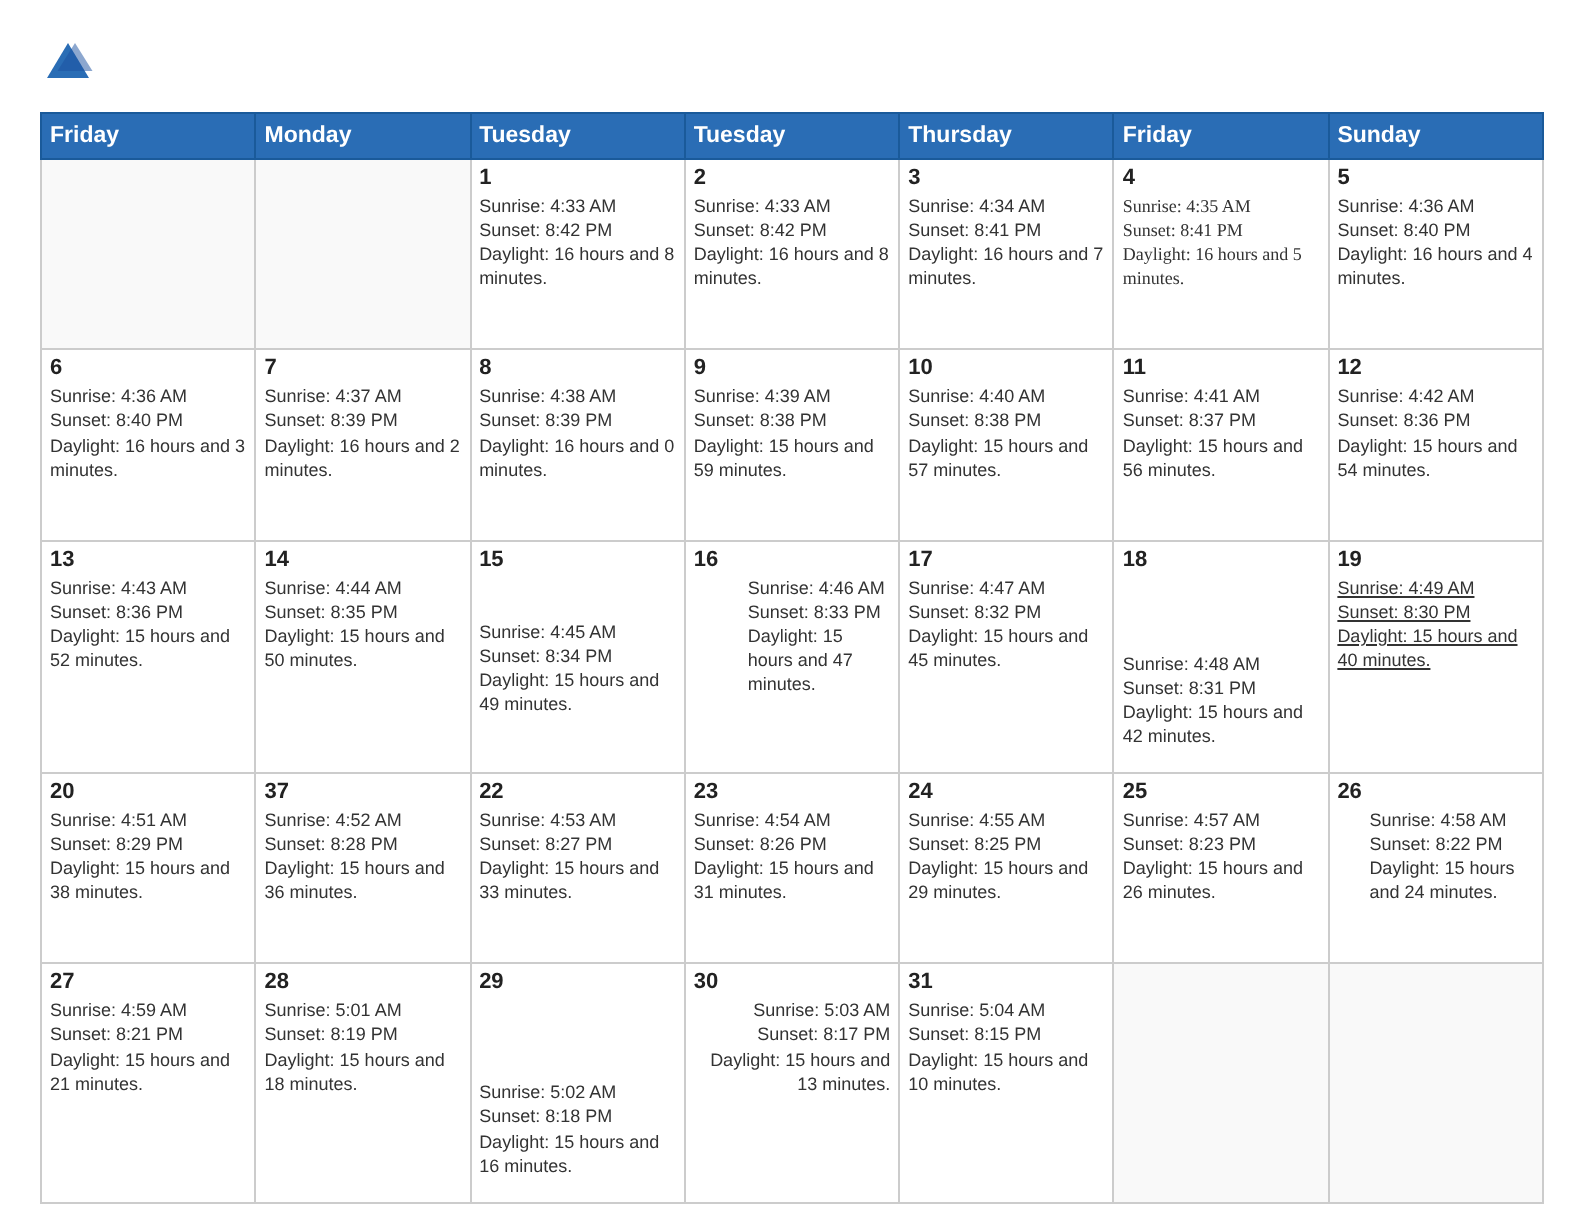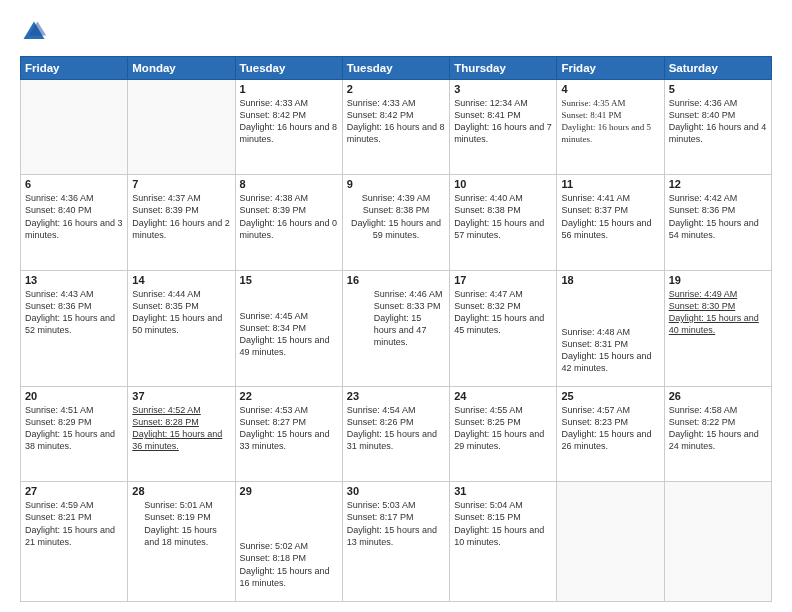--- a/index.html
+++ b/index.html
@@ -121,42 +121,42 @@
 
   <table class="calendar">
     <thead>
       <tr>
       <th>Friday</th>
           <th>Monday</th>
           <th>Tuesday</th>
           <th>Tuesday</th>
           <th>Thursday</th>
           <th>Friday</th>
-          <th>Saturday</th>
+          <th>Sunday</th>
         </tr>
     </thead>
     <tbody id="calendar-body">
     <tr>
           <td class="empty"></td>
           <td class="empty"></td>
           <td>
             <div class="day-number">1</div>
             <div class="day-info" style="white-space: pre-line;">Sunrise: 4:33 AM
 Sunset: 8:42 PM
 Daylight: 16 hours and 8 minutes.</div>
           </td>
           <td>
             <div class="day-number">2</div>
             <div class="day-info" style="white-space: pre-line;">Sunrise: 4:33 AM
 Sunset: 8:42 PM
 Daylight: 16 hours and 8 minutes.</div>
           </td>
           <td>
             <div class="day-number">3</div>
-            <div class="day-info" style="white-space: pre-line;">Sunrise: 12:34 AM
+            <div class="day-info" style="white-space: pre-line;">Sunrise: 4:34 AM
 Sunset: 8:41 PM
 Daylight: 16 hours and 7 minutes.</div>
           </td>
           <td>
             <div class="day-number">4</div>
             <div class="day-info" style="white-space: pre-line; font-family: Liberation Serif, serif;">Sunrise: 4:35 AM
 Sunset: 8:41 PM
 Daylight: 16 hours and 5 minutes.</div>
           </td>
           <td>
@@ -180,21 +180,21 @@
 Daylight: 16 hours and 2 minutes.</div>
           </td>
           <td>
             <div class="day-number">8</div>
             <div class="day-info" style="white-space: pre-line;">Sunrise: 4:38 AM
 Sunset: 8:39 PM
 Daylight: 16 hours and 0 minutes.</div>
           </td>
           <td>
             <div class="day-number">9</div>
-            <div class="day-info" style="white-space: pre-line; text-align: center;">Sunrise: 4:39 AM
+            <div class="day-info" style="white-space: pre-line;">Sunrise: 4:39 AM
 Sunset: 8:38 PM
 Daylight: 15 hours and 59 minutes.</div>
           </td>
           <td>
             <div class="day-number">10</div>
             <div class="day-info" style="white-space: pre-line;">Sunrise: 4:40 AM
 Sunset: 8:38 PM
 Daylight: 15 hours and 57 minutes.</div>
           </td>
           <td>
@@ -256,21 +256,21 @@
         </tr>
         <tr>
           <td>
             <div class="day-number">20</div>
             <div class="day-info" style="white-space: pre-line;">Sunrise: 4:51 AM
 Sunset: 8:29 PM
 Daylight: 15 hours and 38 minutes.</div>
           </td>
           <td>
             <div class="day-number">37</div>
-            <div class="day-info" style="white-space: pre-line; text-decoration: underline;">Sunrise: 4:52 AM
+            <div class="day-info" style="white-space: pre-line;">Sunrise: 4:52 AM
 Sunset: 8:28 PM
 Daylight: 15 hours and 36 minutes.</div>
           </td>
           <td>
             <div class="day-number">22</div>
             <div class="day-info" style="white-space: pre-line;">Sunrise: 4:53 AM
 Sunset: 8:27 PM
 Daylight: 15 hours and 33 minutes.</div>
           </td>
           <td>
@@ -286,47 +286,47 @@
 Daylight: 15 hours and 29 minutes.</div>
           </td>
           <td>
             <div class="day-number">25</div>
             <div class="day-info" style="white-space: pre-line;">Sunrise: 4:57 AM
 Sunset: 8:23 PM
 Daylight: 15 hours and 26 minutes.</div>
           </td>
           <td>
             <div class="day-number">26</div>
-            <div class="day-info" style="white-space: pre-line;">Sunrise: 4:58 AM
+            <div class="day-info" style="white-space: pre-line; margin-left: 16px;">Sunrise: 4:58 AM
 Sunset: 8:22 PM
 Daylight: 15 hours and 24 minutes.</div>
           </td>
         </tr>
         <tr>
           <td>
             <div class="day-number">27</div>
             <div class="day-info" style="white-space: pre-line;">Sunrise: 4:59 AM
 Sunset: 8:21 PM
 Daylight: 15 hours and 21 minutes.</div>
           </td>
           <td>
             <div class="day-number">28</div>
-            <div class="day-info" style="white-space: pre-line; margin-left: 12px;">Sunrise: 5:01 AM
+            <div class="day-info" style="white-space: pre-line;">Sunrise: 5:01 AM
 Sunset: 8:19 PM
 Daylight: 15 hours and 18 minutes.</div>
           </td>
           <td>
             <div class="day-number">29</div>
             <div class="day-info" style="white-space: pre-line; margin-top: 43px;">Sunrise: 5:02 AM
 Sunset: 8:18 PM
 Daylight: 15 hours and 16 minutes.</div>
           </td>
           <td>
             <div class="day-number">30</div>
-            <div class="day-info" style="white-space: pre-line;">Sunrise: 5:03 AM
+            <div class="day-info" style="white-space: pre-line; text-align: right;">Sunrise: 5:03 AM
 Sunset: 8:17 PM
 Daylight: 15 hours and 13 minutes.</div>
           </td>
           <td>
             <div class="day-number">31</div>
             <div class="day-info" style="white-space: pre-line;">Sunrise: 5:04 AM
 Sunset: 8:15 PM
 Daylight: 15 hours and 10 minutes.</div>
           </td>
           <td class="empty"></td>

